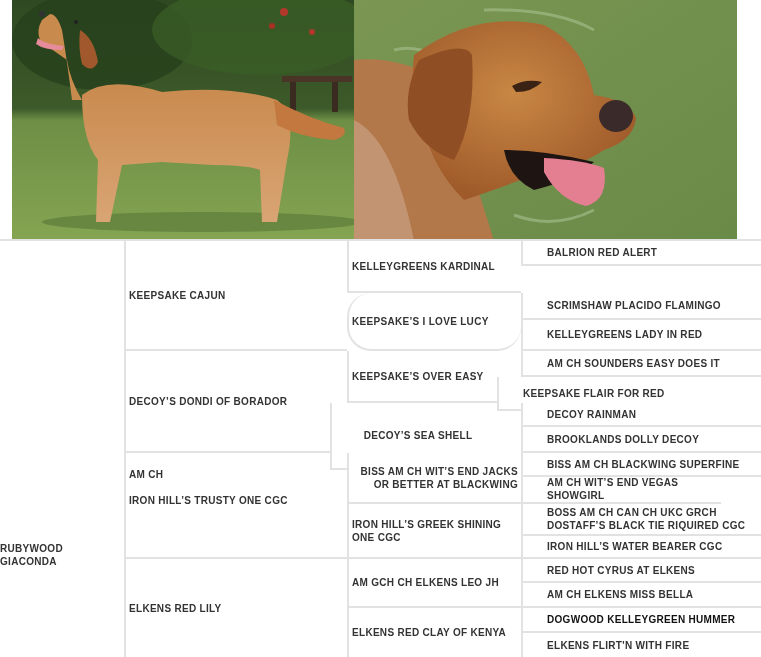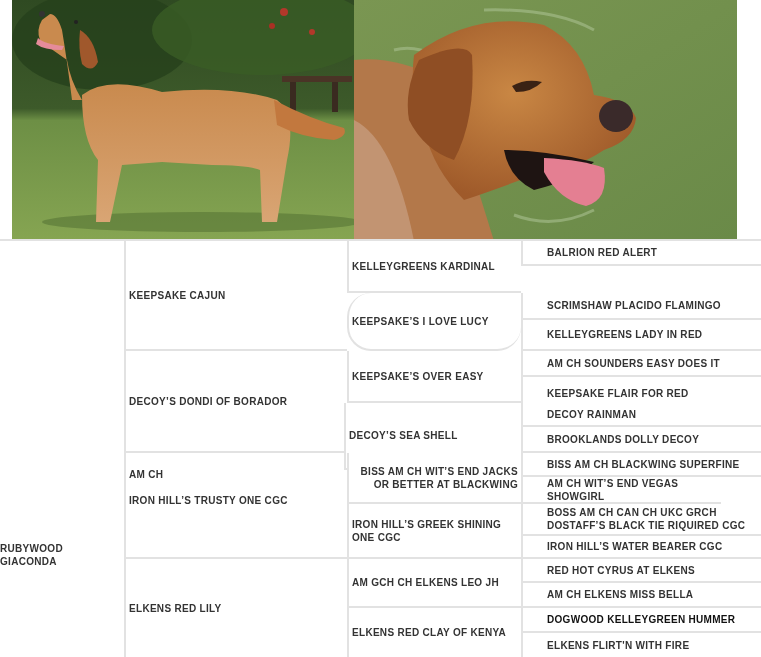--- a/index.html
+++ b/index.html
@@ -130,21 +130,21 @@
 
   <div class="cell" style="left:347px;top:0;width:174px;height:52px;">
     <span>KELLEYGREENS KARDINAL</span>
   </div>
   <div class="cell" style="left:347px;top:52px;width:174px;height:58px;border-radius:24px;">
     <span>KEEPSAKE’S I LOVE LUCY</span>
   </div>
   <div class="cell" style="left:347px;top:110px;width:174px;height:52px;">
     <span>KEEPSAKE’S OVER EASY</span>
   </div>
-  <div class="cell" style="left:344px;top:162px;width:174px;height:67px;">
+  <div class="cell" style="left:330px;top:162px;width:174px;height:67px;justify-content:center;">
     <span>DECOY’S SEA SHELL</span>
   </div>
   <div class="cell" style="left:347px;top:212px;width:174px;height:51px;text-align:right;">
     <span>BISS AM CH WIT’S END JACKS OR BETTER AT BLACKWING</span>
   </div>
   <div class="cell" style="left:347px;top:263px;width:174px;height:55px;">
     <span>IRON HILL’S GREEK SHINING ONE CGC</span>
   </div>
   <div class="cell" style="left:347px;top:318px;width:174px;height:49px;">
     <span>AM GCH CH ELKENS LEO JH</span>
@@ -158,33 +158,33 @@
   </div>
   <div class="cell c4" style="left:521px;top:52px;width:240px;height:27px;">
     <span>SCRIMSHAW PLACIDO FLAMINGO</span>
   </div>
   <div class="cell c4" style="left:521px;top:79px;width:240px;height:31px;">
     <span>KELLEYGREENS LADY IN RED</span>
   </div>
   <div class="cell c4" style="left:521px;top:110px;width:240px;height:26px;">
     <span>AM CH SOUNDERS EASY DOES IT</span>
   </div>
-  <div class="cell c4" style="left:521px;top:136px;width:240px;height:34px;">
+  <div class="cell c4" style="left:497px;top:136px;width:240px;height:34px;">
     <span>KEEPSAKE FLAIR FOR RED</span>
   </div>
   <div class="cell c4" style="left:521px;top:162px;width:240px;height:24px;">
     <span>DECOY RAINMAN</span>
   </div>
   <div class="cell c4" style="left:521px;top:186px;width:240px;height:26px;">
     <span>BROOKLANDS DOLLY DECOY</span>
   </div>
   <div class="cell c4" style="left:521px;top:212px;width:240px;height:24px;">
     <span>BISS AM CH BLACKWING SUPERFINE</span>
   </div>
-  <div class="cell c4" style="left:521px;top:236px;width:200px;height:27px;">
+  <div class="cell c4" style="left:521px;top:236px;width:200px;height:27px;align-items:flex-end;">
     <span>AM CH WIT’S END VEGAS SHOWGIRL</span>
   </div>
   <div class="cell c4" style="left:521px;top:263px;width:240px;height:32px;">
     <span>BOSS AM CH CAN CH UKC GRCH DOSTAFF’S BLACK TIE RIQUIRED CGC</span>
   </div>
   <div class="cell c4" style="left:521px;top:295px;width:240px;height:23px;">
     <span>IRON HILL’S WATER BEARER CGC</span>
   </div>
   <div class="cell c4" style="left:521px;top:318px;width:240px;height:24px;">
     <span>RED HOT CYRUS AT ELKENS</span>

